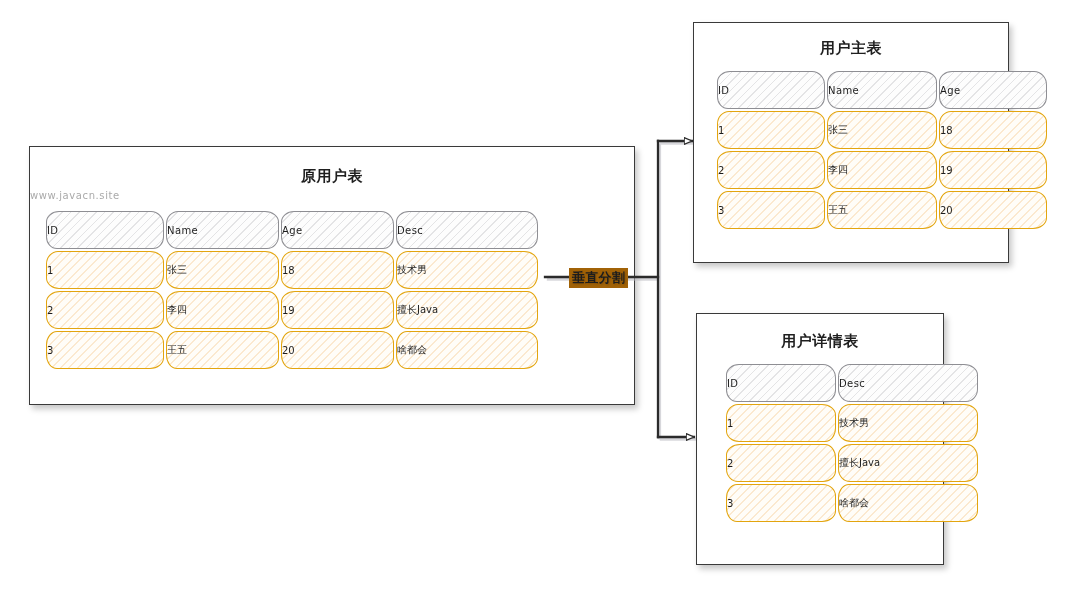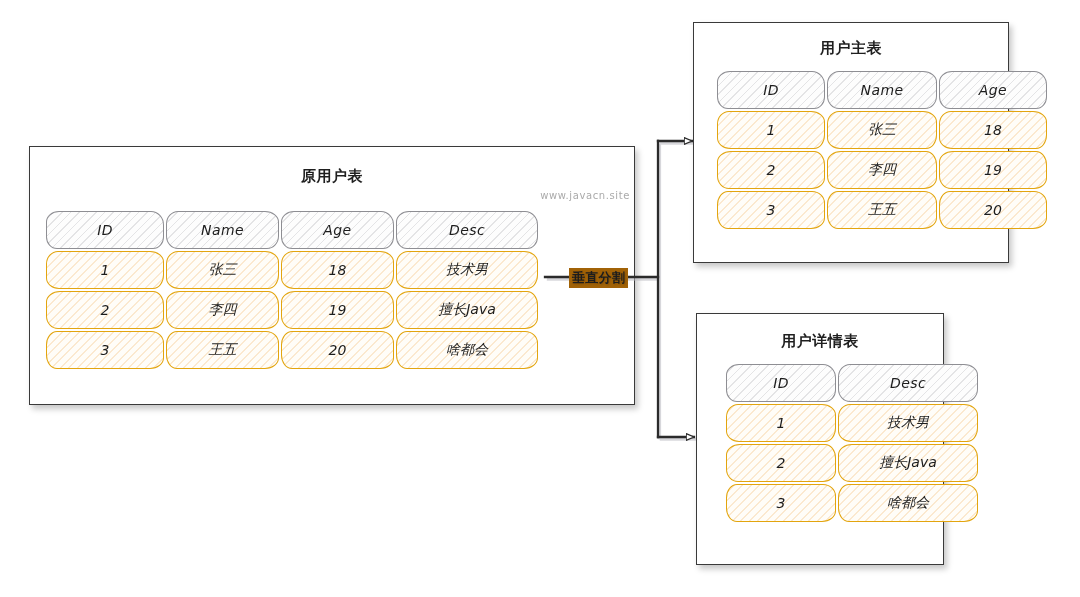--- a/index.html
+++ b/index.html
@@ -33,42 +33,41 @@
     font-weight: bold;
     font-size: 15px;
     letter-spacing: 0.5px;
     color: #1f1f1f;
     white-space: nowrap;
   }
   .panel-watermark {
     position: absolute;
     left: 0;
     right: 4px;
-    text-align: right;
+    text-align: left;
     font-size: 10px;
     color: #aaaaaa;
     letter-spacing: 0.6px;
     white-space: nowrap;
   }
 
   
   .tbl {
     position: absolute;
     border-collapse: separate;
     border-spacing: 2px 2px;
     table-layout: fixed;
   }
   .tbl td {
     box-sizing: border-box;
-    text-align: center;
+    text-align: left;
     vertical-align: middle;
-    font-size: 14px;
+    font-size: 10px;
     padding: 0;
     position: relative;
-    font-style: italic;
   }
 
   
   .th {
     height: 38px;
     border: 1.4px solid #8e8e93;
     border-radius: 13px 13px 11px 11px / 11px 14px 12px 12px;
     background-color: #fdfdfd;
     background-image: repeating-linear-gradient(
         -45deg,

